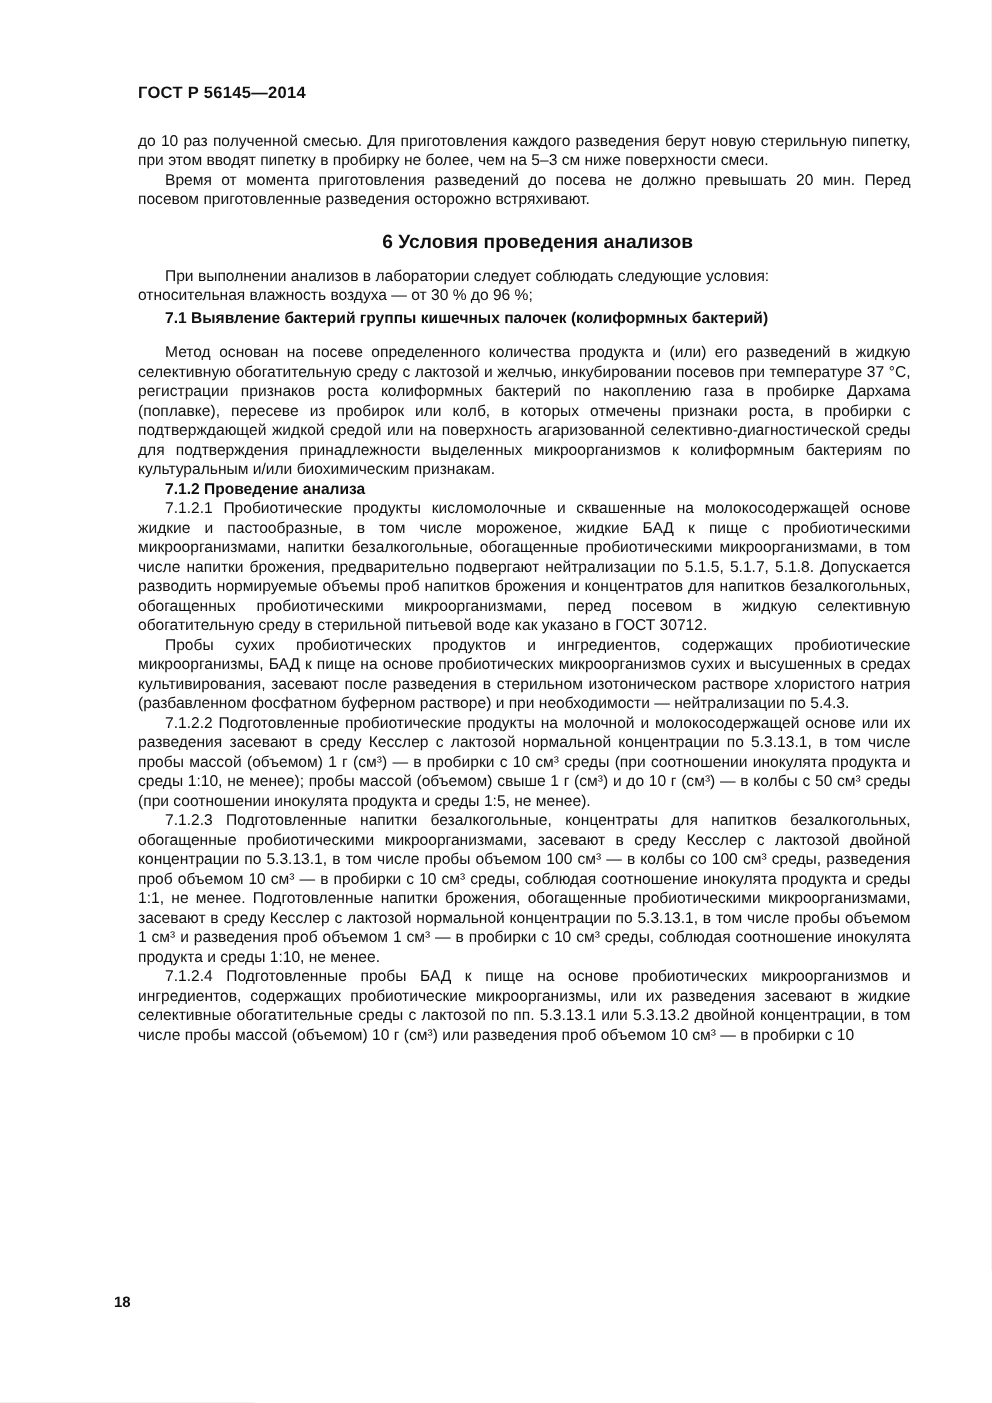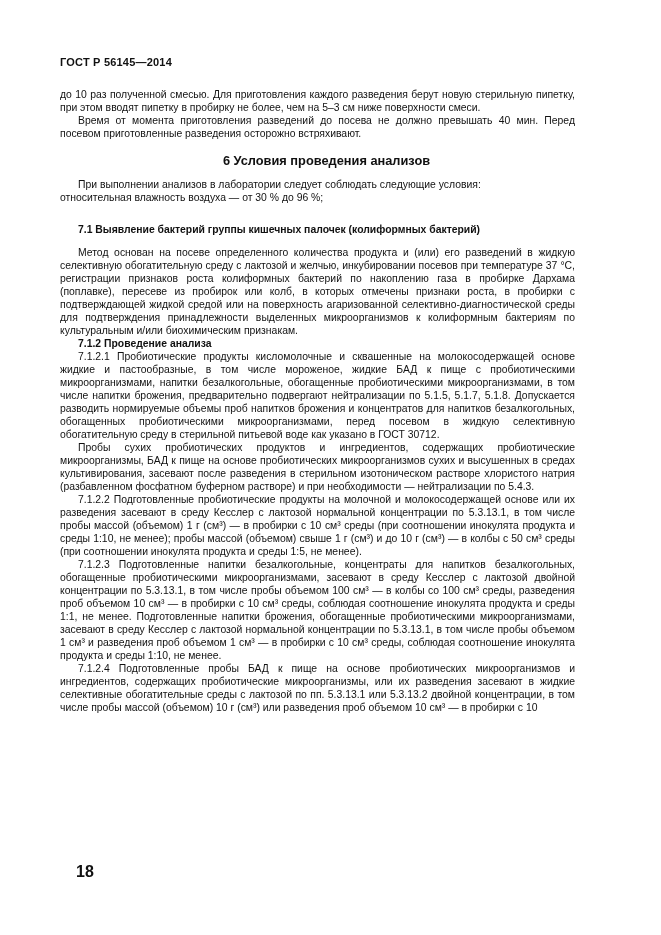--- a/index.html
+++ b/index.html
@@ -9,21 +9,21 @@
     height: 935px;
     background: #ffffff;
     position: relative;
     overflow: hidden;
     font-family: "Liberation Sans", sans-serif;
     color: #111111;
     margin: 0 auto;
   }
   .content {
     position: absolute;
-    left: 60px;
+    left: 92px;
     top: 56px;
     width: 515px;
   }
   .doc-header {
     font-size: 11px;
     font-weight: bold;
     margin-bottom: 20px;
     letter-spacing: 0.2px;
   }
   .body-p {
@@ -38,39 +38,39 @@
     margin: 13px 0 10px 18px;
     text-align: center;
   }
   .sub-heading {
     font-size: 10.4px;
     line-height: 13px;
     font-weight: bold;
     text-indent: 18px;
     text-align: left;
   }
-  .sub-heading.spaced { margin: 19px 0 10px 0; }
+  .sub-heading.spaced { margin: 2px 0 10px 0; }
   .page-number {
     position: absolute;
     left: 76px;
     top: 863px;
-    font-size: 16px;
+    font-size: 10px;
     font-weight: bold;
   }
 </style>
 </head>
 <body>
 
 <div class="page">
   <div class="content">
 
     <div class="doc-header">ГОСТ Р 56145—2014</div>
 
     <p class="body-p">до 10 раз полученной смесью. Для приготовления каждого разведения берут новую стерильную пипетку, при этом вводят пипетку в пробирку не более, чем на 5–3 см ниже поверхности смеси.</p>
-    <p class="body-p indent">Время от момента приготовления разведений до посева не должно превышать 40 мин. Перед посевом приготовленные разведения осторожно встряхивают.</p>
+    <p class="body-p indent">Время от момента приготовления разведений до посева не должно превышать 20 мин. Перед посевом приготовленные разведения осторожно встряхивают.</p>
 
     <h2 class="section-heading">6 Условия проведения анализов</h2>
 
     <p class="body-p indent">При выполнении анализов в лаборатории следует соблюдать следующие условия:</p>
     <p class="body-p">относительная влажность воздуха — от 30 % до 96 %;</p>
 
 
     <p class="sub-heading spaced">7.1 Выявление бактерий группы кишечных палочек (колиформных бактерий)</p>
     <p class="body-p indent">Метод основан на посеве определенного количества продукта и (или) его разведений в жидкую селективную обогатительную среду с лактозой и желчью, инкубировании посевов при температуре 37 °С, регистрации признаков роста колиформных бактерий по накоплению газа в пробирке Дархама (поплавке), пересеве из пробирок или колб, в которых отмечены признаки роста, в пробирки с подтверждающей жидкой средой или на поверхность агаризованной селективно-диагностической среды для подтверждения принадлежности выделенных микроорганизмов к колиформным бактериям по культуральным и/или биохимическим признакам.</p>
 

